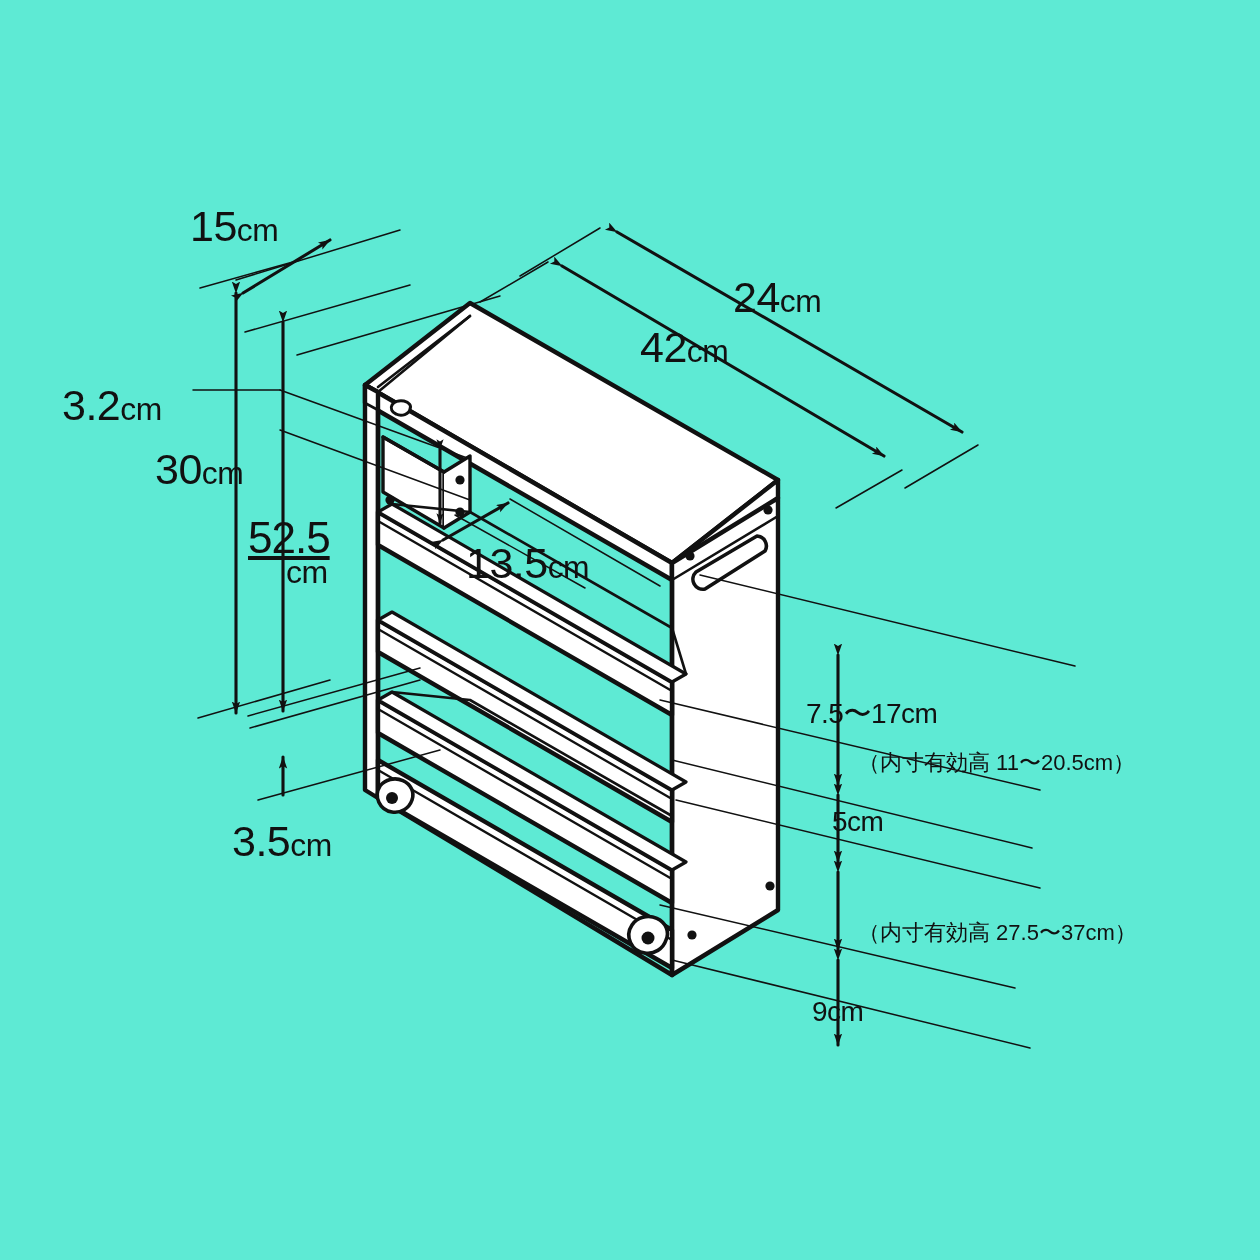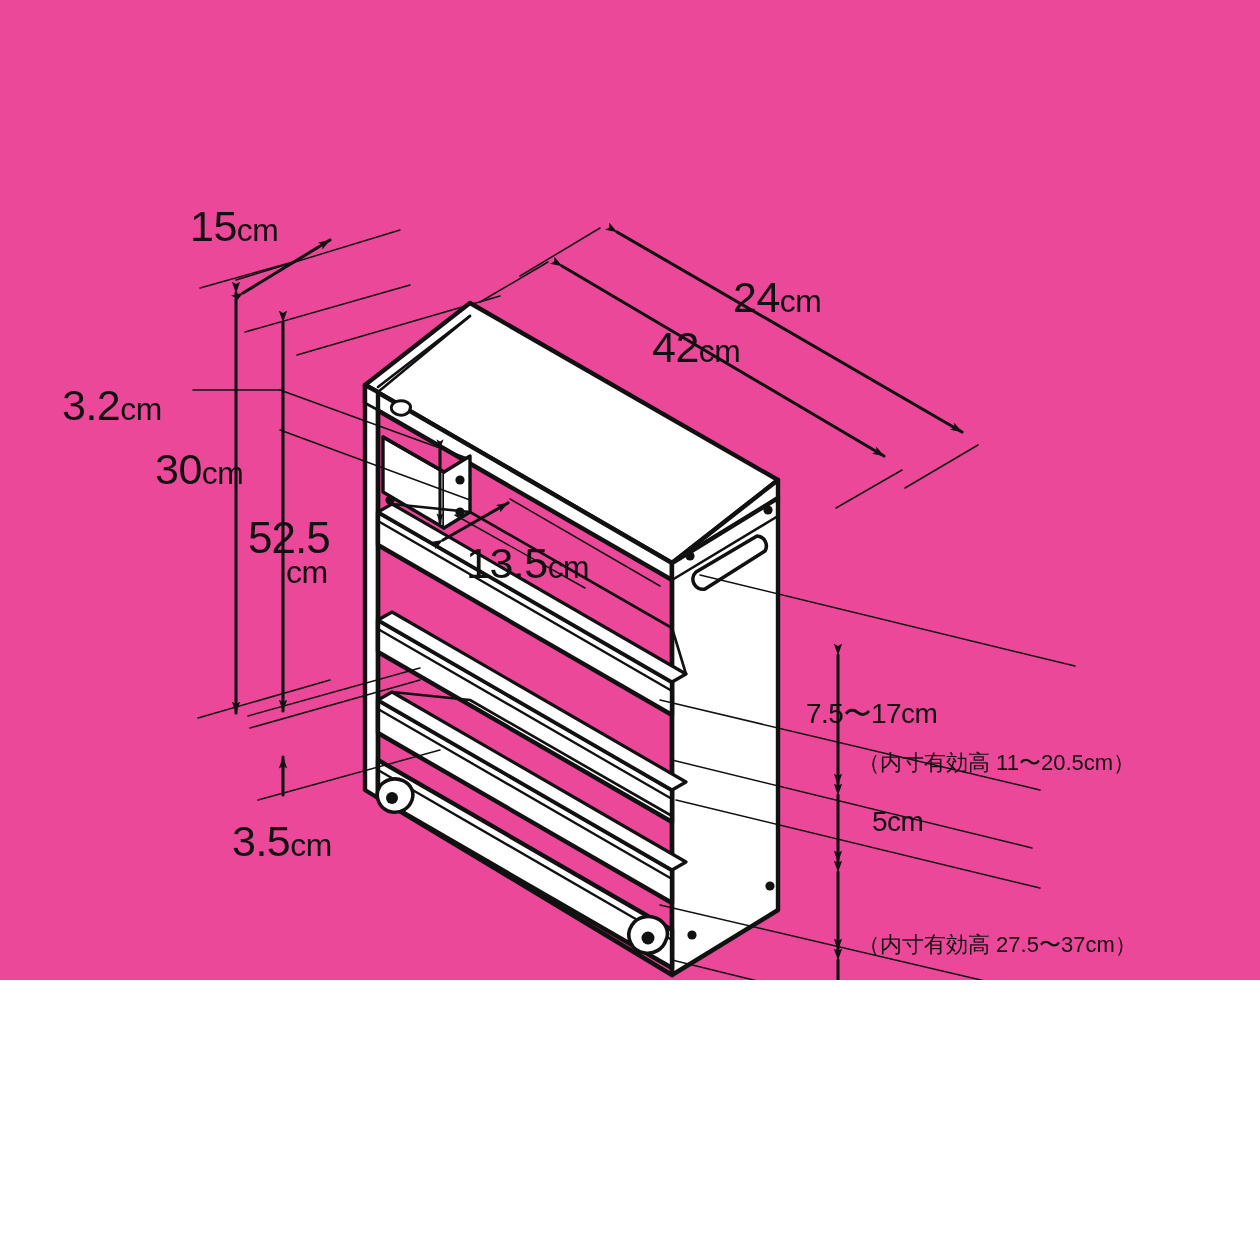--- a/index.html
+++ b/index.html
@@ -4,22 +4,22 @@
 <title>Slim Storage Cart Dimension Drawing</title>
 <style>
   html, body {
     margin: 0;
     padding: 0;
     background: #ffffff;
   }
   #sheet {
     position: relative;
     width: 1260px;
-    height: 980px;
-    background: #ec4899;
+    height: 1260px;
+    background: #5eead4;
     font-family: "Liberation Sans", "DejaVu Sans", sans-serif;
     overflow: hidden;
   }
   #drawing {
     position: absolute;
     left: 0;
     top: 0;
     width: 1260px;
     height: 1260px;
   }
@@ -229,39 +229,39 @@
       <g>
         <line x1="838" y1="960" x2="838" y2="1045" stroke-width="3.1" marker-start="url(#ah)" marker-end="url(#ah)"></line>
       </g>
     </g>
   </svg>
 
   <div class="lbl big" style="left:190px; top:205px;"><span>15</span><span class="u">cm</span></div>
 
   <div class="lbl big" style="left:733px; top:276px;"><span>24</span><span class="u">cm</span></div>
 
-  <div class="lbl big" style="left:640px; top:326px;margin-left:12px;"><span>42</span><span class="u">cm</span></div>
+  <div class="lbl big" style="left:640px; top:326px;"><span>42</span><span class="u">cm</span></div>
 
   <div class="lbl big" style="left:62px; top:384px;"><span>3.2</span><span class="u">cm</span></div>
 
   <div class="lbl big" style="left:155px; top:448px;"><span>30</span><span class="u">cm</span></div>
 
   <div class="lbl" style="left:248px; top:516px;">
-    <div style="font-size:44px; font-weight:500; letter-spacing:-1px;">52.5</div>
+    <div style="font-size:44px; font-weight:500; letter-spacing:-1px;text-decoration:underline;">52.5</div>
     <div class="stackcm" style="text-align:right; margin-top:-4px; margin-right:2px;">cm</div>
   </div>
 
   <div class="lbl big" style="left:466px; top:542px;"><span>13.5</span><span class="u">cm</span></div>
 
   <div class="lbl big" style="left:232px; top:820px;"><span>3.5</span><span class="u">cm</span></div>
 
   <div class="lbl mid" style="left:806px; top:700px;">7.5〜17cm</div>
 
   <div class="lbl sub" style="left:858px; top:752px;">（内寸有効高 11〜20.5cm）</div>
 
-  <div class="lbl mid" style="left:872px; top:808px;">5cm</div>
-
-
-  <div class="lbl sub" style="left:858px; top:922px;margin-top:12px;">（内寸有効高 27.5〜37cm）</div>
+  <div class="lbl mid" style="left:832px; top:808px;">5cm</div>
+
+
+  <div class="lbl sub" style="left:858px; top:922px;">（内寸有効高 27.5〜37cm）</div>
 
   <div class="lbl mid" style="left:812px; top:998px;">9cm</div>
 
 </div>
 
 </body></html>

